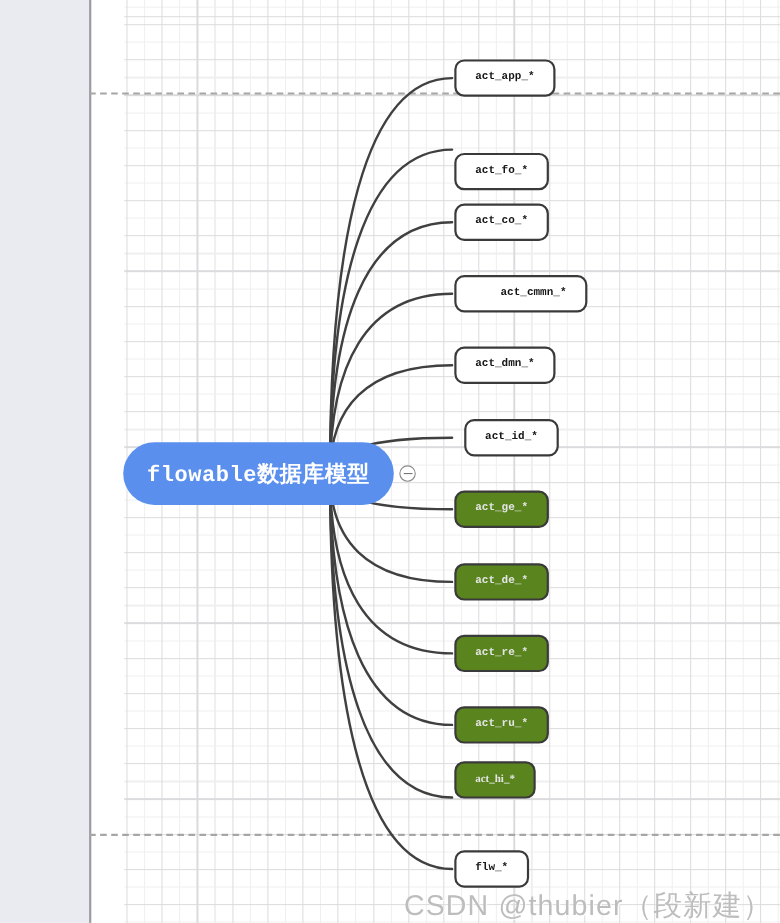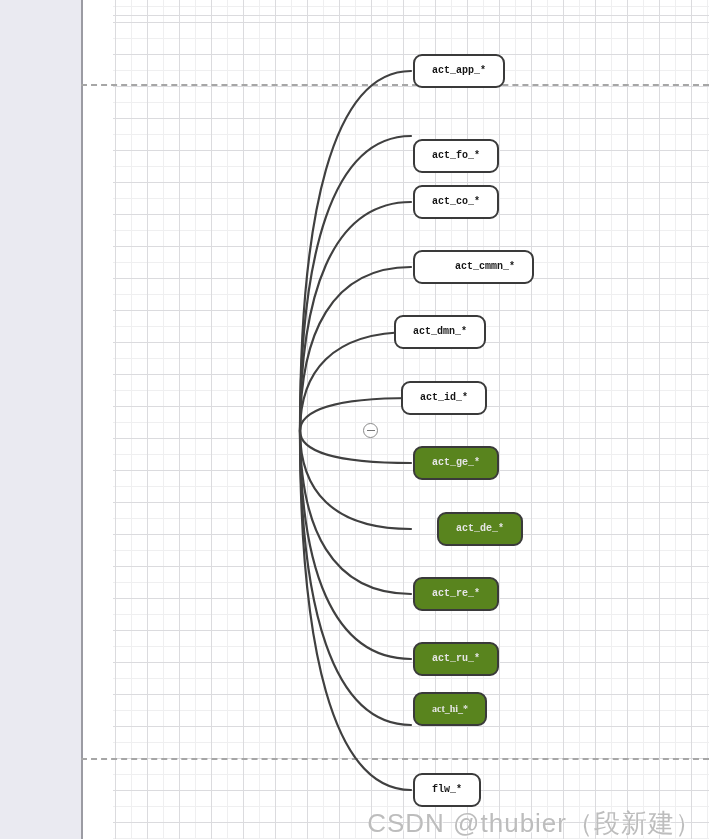--- a/index.html
+++ b/index.html
@@ -86,34 +86,37 @@
       <path d="M 300 431 C 300 371.6, 332 332, 411 332"></path>
       <path d="M 300 431 C 300 411.2, 332 398, 411 398"></path>
       <path d="M 300 431 C 300 450.2, 332 463, 411 463"></path>
       <path d="M 300 431 C 300 489.8, 332 529, 411 529"></path>
       <path d="M 300 431 C 300 528.8, 332 594, 411 594"></path>
       <path d="M 300 431 C 300 567.8, 332 659, 411 659"></path>
       <path d="M 300 431 C 300 607.4, 332 725, 411 725"></path>
       <path d="M 300 431 C 300 646.4, 332 790, 411 790"></path>
     </svg>
 
+  <div class="root-node">
+    <span>flowable数据库模型</span>
+  </div>
 
   <div class="collapse-btn">
     <span class="minus"></span>
   </div>
 
   <div id="nodes">
       <div class="topic-node" style="top: 54px; left: 413px;">act_app_*</div>
       <div class="topic-node" style="top: 119px; left: 413px; margin-top: 20px;">act_fo_*</div>
       <div class="topic-node" style="top: 185px; left: 413px;">act_co_*</div>
       <div class="topic-node" style="top: 250px; left: 413px; padding-left: 40px;">act_cmmn_*</div>
-      <div class="topic-node" style="top: 315px; left: 394px;">act_dmn_*</div>
-      <div class="topic-node" style="top: 381px; left: 401px;">act_id_*</div>
+      <div class="topic-node" style="top: 315px; left: 413px;">act_dmn_*</div>
+      <div class="topic-node" style="top: 381px; left: 422px;">act_id_*</div>
       <div class="topic-node green" style="top: 446px; left: 413px;">act_ge_*</div>
-      <div class="topic-node green" style="top: 512px; left: 413px; margin-left: 24px;">act_de_*</div>
+      <div class="topic-node green" style="top: 512px; left: 413px;">act_de_*</div>
       <div class="topic-node green" style="top: 577px; left: 413px;">act_re_*</div>
       <div class="topic-node green" style="top: 642px; left: 413px;">act_ru_*</div>
       <div class="topic-node green" style="top: 692px; left: 413px; font-family: Liberation Serif, serif;">act_hi_*</div>
       <div class="topic-node" style="top: 773px; left: 413px;">flw_*</div>
     </div>
 
   <div class="watermark">CSDN @thubier（段新建）</div>
 </div>
 
 </body></html>

